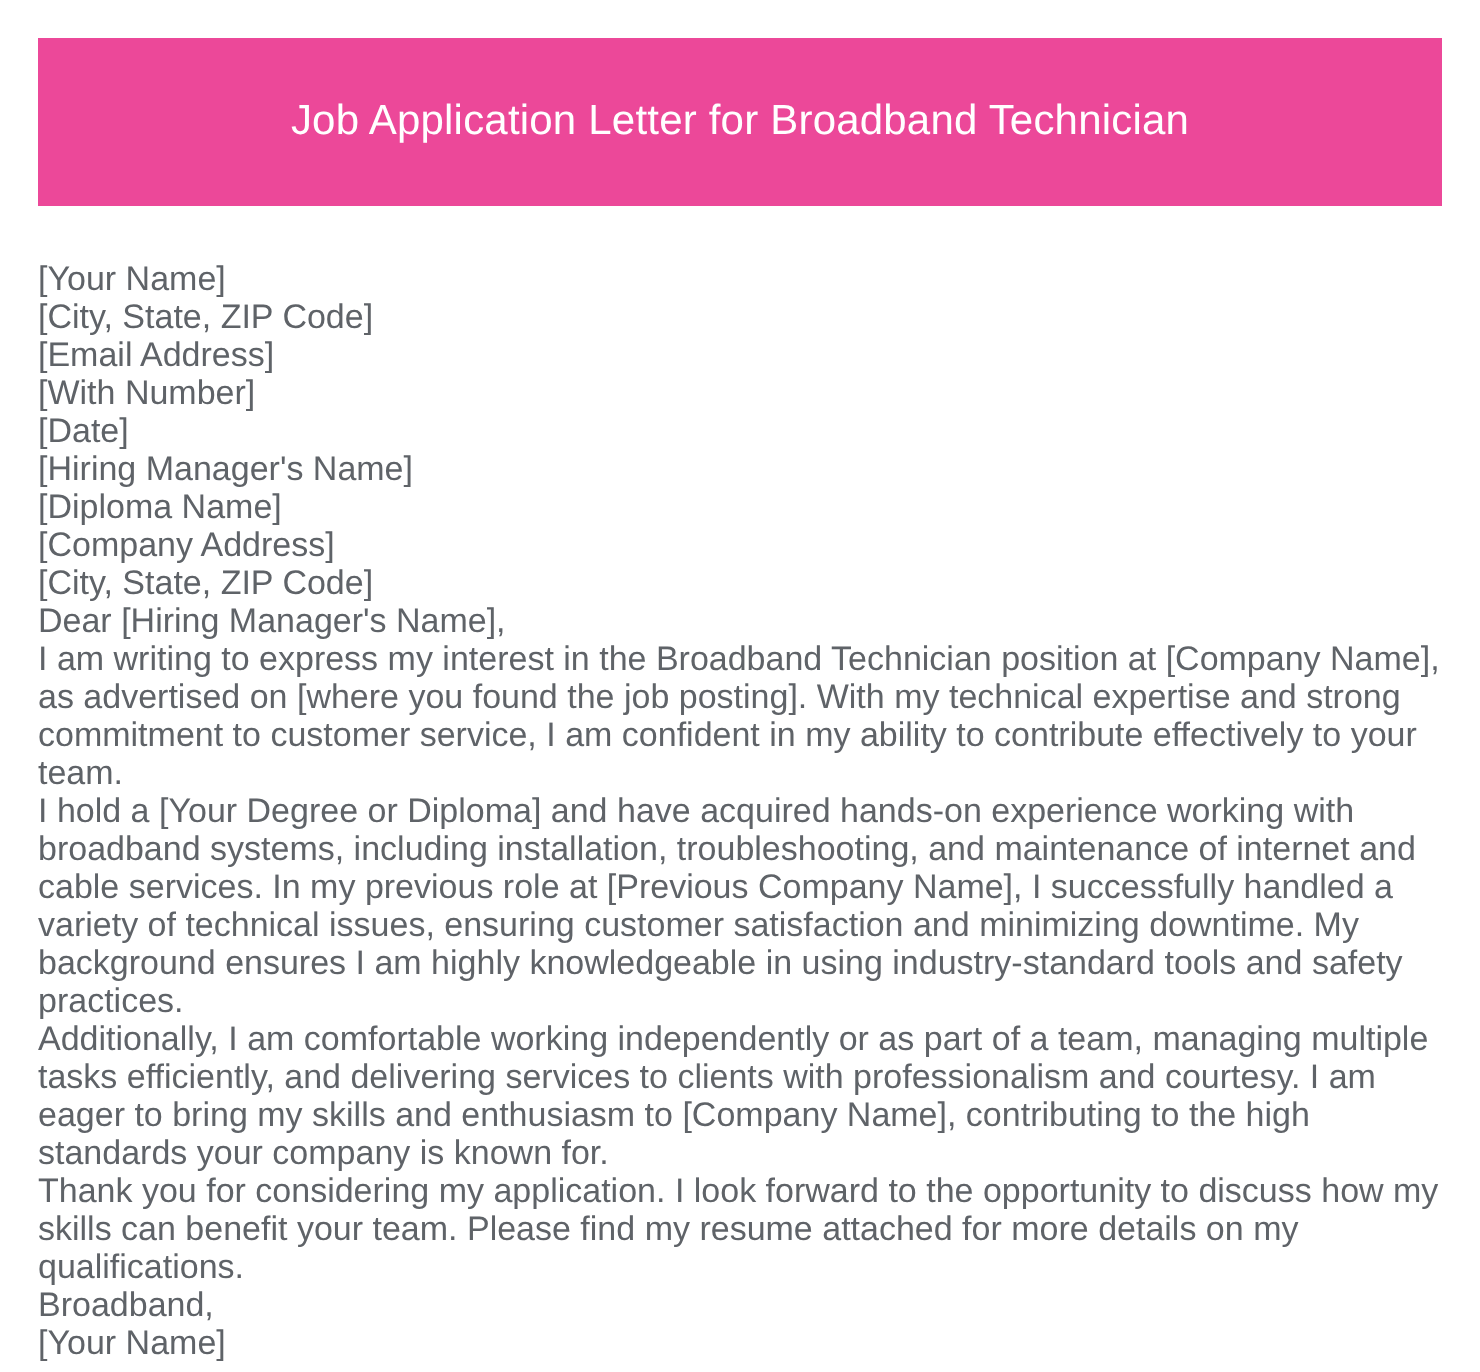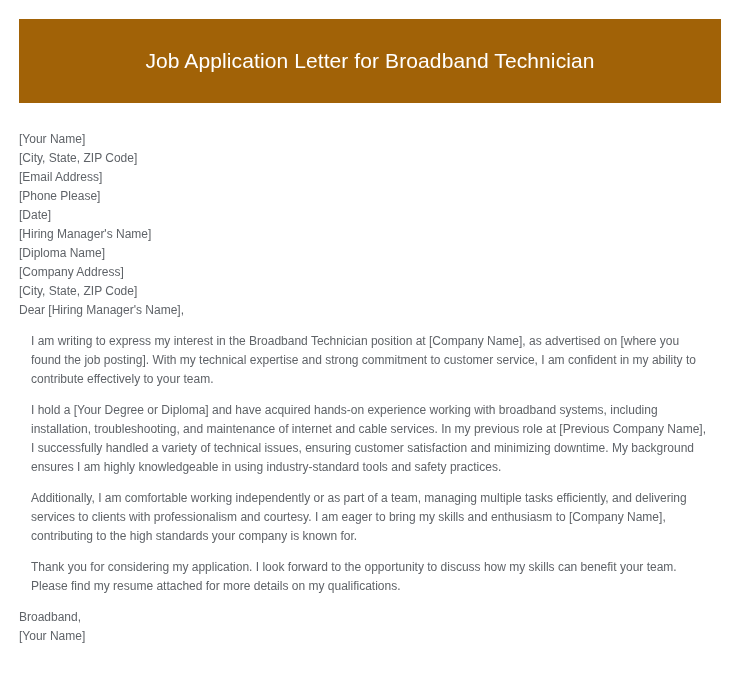--- a/index.html
+++ b/index.html
@@ -18,74 +18,74 @@
     width: 740px;
     height: 686px;
     box-sizing: border-box;
   }
   .header-bar {
     position: absolute;
     left: 19px;
     top: 19px;
     width: 702px;
     height: 84px;
-    background: #a16207;
+    background: #ec4899;
     display: flex;
     align-items: center;
     justify-content: center;
     box-sizing: border-box;
   }
   .header-title {
     color: #ffffff;
     font-size: 21px;
     font-weight: 400;
     letter-spacing: 0.1px;
     line-height: 1.2;
     text-align: center;
     font-family: "Liberation Sans", sans-serif;
   }
   .letter-body {
     position: absolute;
     left: 19px;
     top: 130px;
     width: 704px;
     color: #5f6368;
-    font-size: 12px;
+    font-size: 17px;
     line-height: 19px;
     font-family: "Liberation Sans", sans-serif;
     box-sizing: border-box;
   }
   .line {
     display: block;
     white-space: pre-wrap;
     word-wrap: break-word;
   }
   .para {
     display: block;
-    margin: 12px;
+    margin: 0;
     padding: 0;
     text-align: left;
   }
 </style>
 </head>
 <body>
 
 <div class="page">
 
   <div class="header-bar">
     <div class="header-title">Job Application Letter for Broadband Technician</div>
   </div>
 
   <div class="letter-body">
 
     <div>
       <span class="line">[Your Name]</span>
       <span class="line">[City, State, ZIP Code]</span>
       <span class="line">[Email Address]</span>
-      <span class="line">[Phone Please]</span>
+      <span class="line">[With Number]</span>
       <span class="line">[Date]</span>
     </div>
 
     <div>
       <span class="line">[Hiring Manager's Name]</span>
       <span class="line">[Diploma Name]</span>
       <span class="line">[Company Address]</span>
       <span class="line">[City, State, ZIP Code]</span>
     </div>
 

